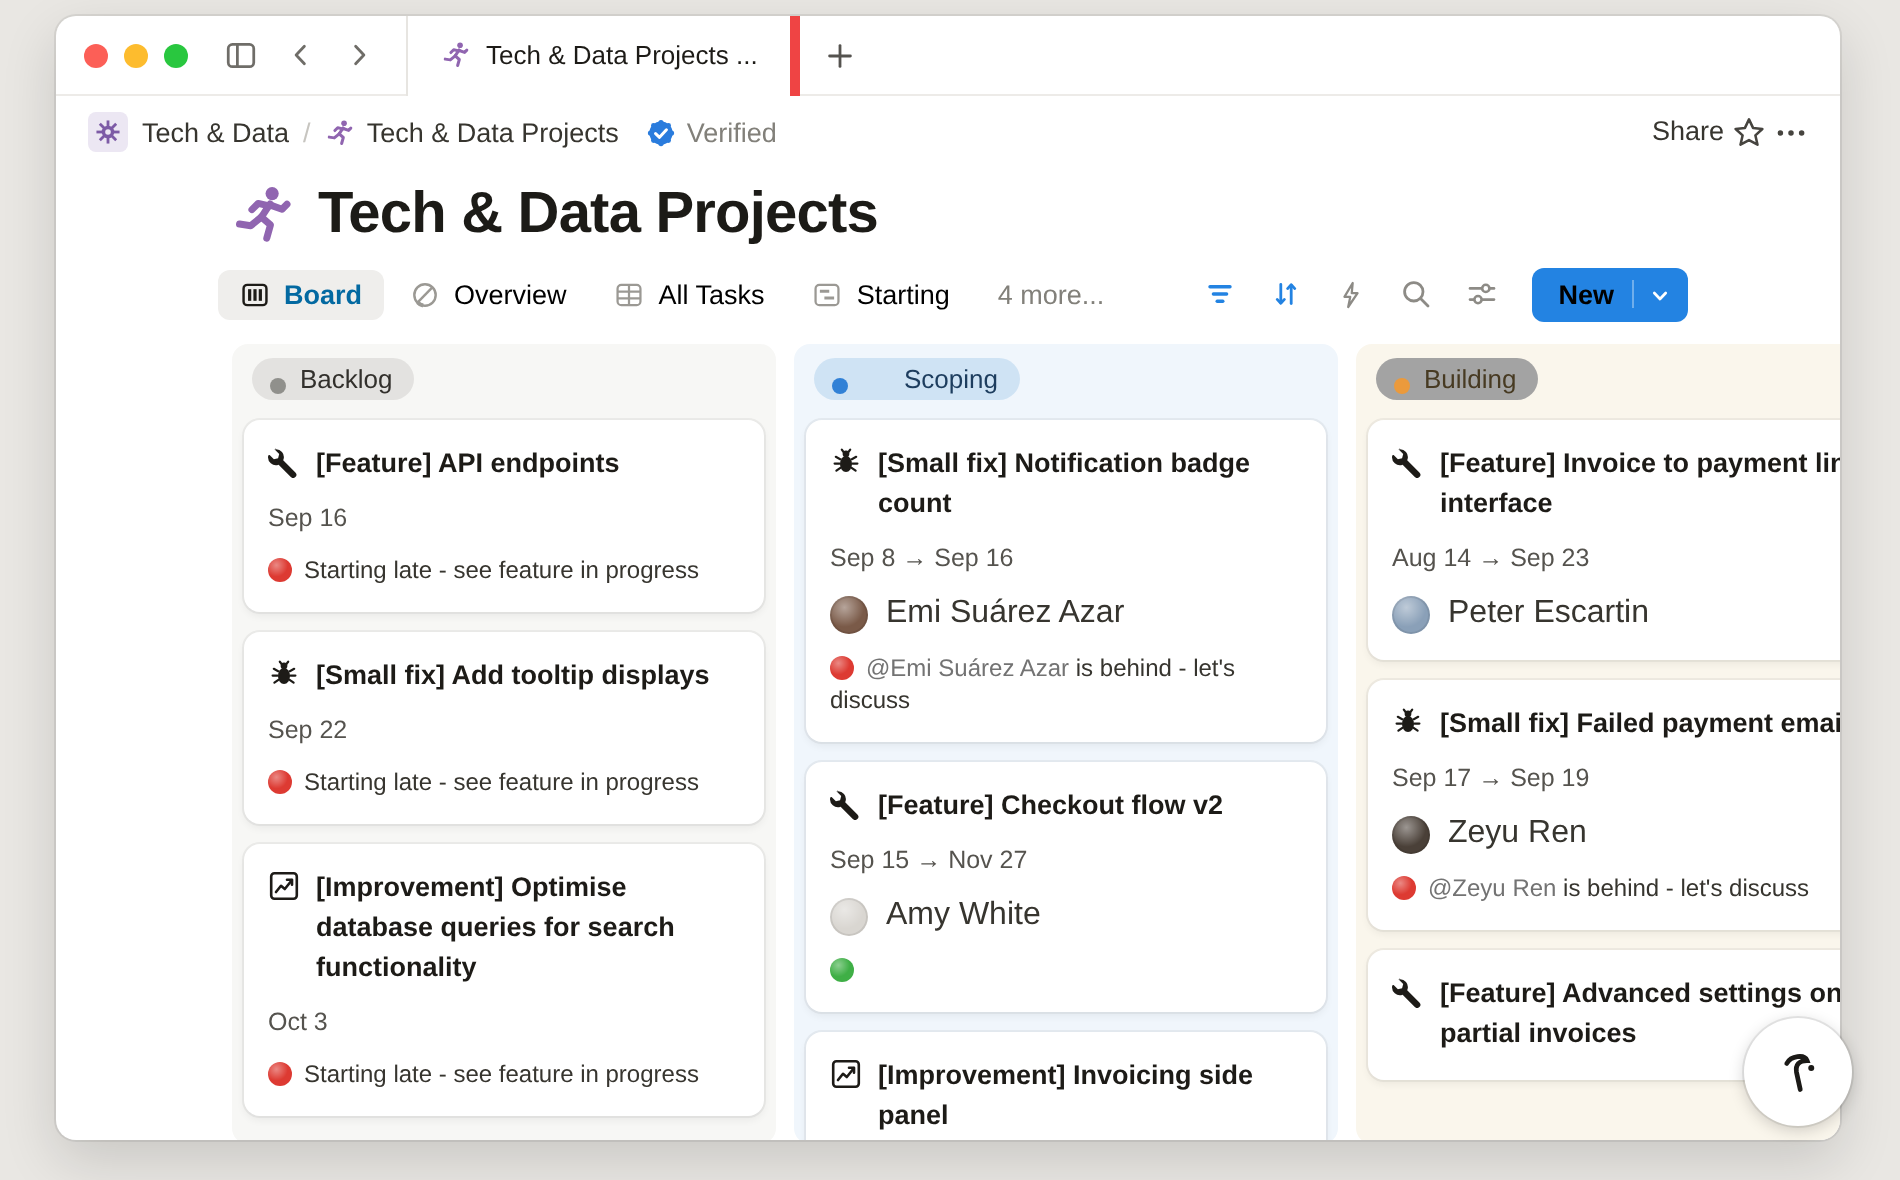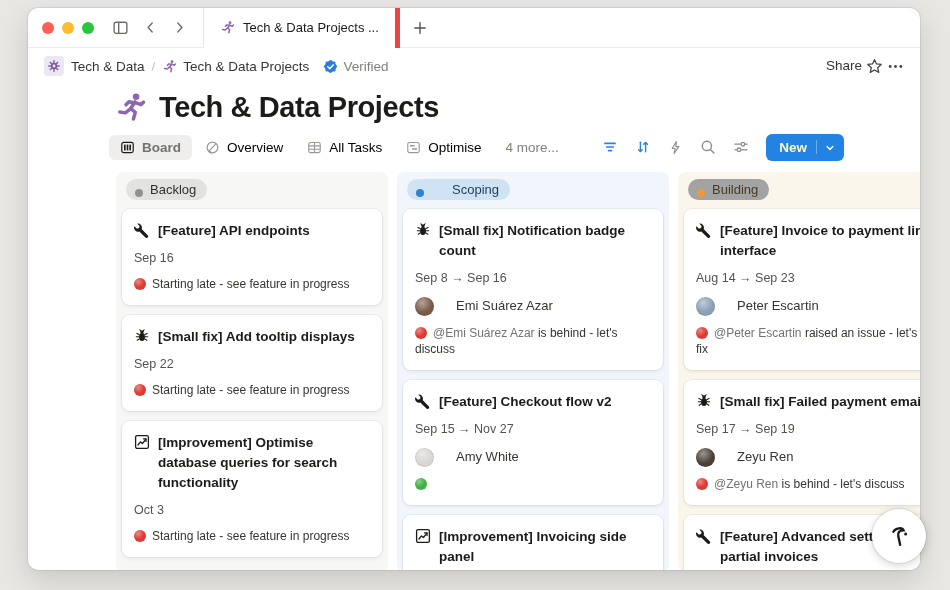--- a/index.html
+++ b/index.html
@@ -36,49 +36,49 @@
   
   .title-row { display:flex; align-items:center; gap:12px; padding-left:86px; margin-top:7px; }
   .title-row h1 { font-size:29px; font-weight:700; color:#1c1b17; letter-spacing:-0.4px; }
 
   
   .views-row { display:flex; align-items:center; margin:6px 0 0 92px; height:34px; }
   .vtab { display:flex; align-items:center; gap:7px; font-size:13.5px; font-weight:500;
     color:#000000; margin-right:24px; cursor:pointer; }
   .vtab .ci { color:#9b9994; display:flex; }
   .vtab.active { background:#efeeec; border-radius:6px; padding:5px 11px; margin-left:-11px;
-    margin-right:13px; color:#737373; font-weight:700;text-align:right; }
+    margin-right:13px; color:#0369a1; font-weight:700;text-align:right; }
   .vtab.active .ci { color:#1d1b17; }
   .vmore { font-size:13.5px; color:#82807a; cursor:pointer; }
   .view-controls { margin-left:auto; margin-right:76px; display:flex; align-items:center; gap:17px; }
   .vc-ic { display:flex; color:#8d8b86; cursor:pointer; }
   .vc-ic.blue { color:#2383e2; }
-  .btn-new { display:flex; align-items:center; background:#2383e2; color:#fef9c3; border:none;
+  .btn-new { display:flex; align-items:center; background:#2383e2; color:#000000; border:none;
     border-radius:6px; font-size:13.5px; font-weight:600; padding:6px 0 6px 13px;
     font-family:inherit; cursor:pointer; }
   .btn-new .chev { display:flex; padding:2px 8px 0 7px; margin-left:9px;
     border-left:1px solid rgba(255,255,255,.35); }
 
   
   .board { display:flex; gap:9px; margin:8px 0 0 88px; height:400px; overflow:hidden; }
   .kcol { width:272px; flex:none; border-radius:8px; }
   .col-head { padding:7px 0 8px 10px; }
   .group-pill { display:inline-flex; align-items:flex-end; gap:7px; border-radius:12px;
     padding:3px 11px 3px 9px; font-size:13px; font-weight:500; cursor:pointer; }
   .group-dot { width:8px; height:8px; border-radius:50%; }
 
   .card { background:#fff; border-radius:8px; margin:0 6px 10px;
     padding:12px 12px 13px;
     box-shadow:0 0 0 1px rgba(15,15,15,.05), 0 2px 4px rgba(15,15,15,.06); cursor:pointer; }
   .card-titlerow { display:flex; gap:8px; }
   .card-titlerow .ci { flex:none; display:flex; color:#1d1b17; padding-top:1px; }
   .card-title { font-size:13.5px; font-weight:600; color:#1d1b17; line-height:20px; }
   .card-date { margin-top:9px; font-size:12.5px; color:#55534e; line-height:17px; }
-  .card-assignee { margin-top:9px; display:flex; align-items:center; gap:22px;
-    font-size:13px; color:#37352f; line-height:20px; }
+  .card-assignee { margin-top:9px; display:flex; align-items:center; gap:9px;
+    font-size:16px; color:#37352f; line-height:20px; }
   .avatar { width:19px; height:19px; border-radius:50%; flex:none;
     box-shadow:inset 0 0 0 1px rgba(0,0,0,.08); }
   .card-status { margin-top:9px; font-size:12px; color:#37352f; line-height:16px; }
   .status-dot { display:inline-block; width:12px; height:12px; border-radius:50%;
     margin-right:6px; vertical-align:-2px; }
   .mention { color:#737373; }
 
   
   .cursor-badge { position:absolute; left:872px; top:509px; width:54px; height:54px;
     border-radius:50%; background:#fff; box-shadow:0 0 0 1px rgba(0,0,0,.08), 0 2px 8px rgba(0,0,0,.18);
@@ -238,21 +238,21 @@
       <span>All Tasks</span>
     </span>
     <span class="vtab">
       <span class="ci">
           <svg width="15" height="15" viewBox="0 0 16 16" fill="none" stroke="currentColor" stroke-width="1.2">
             <rect x="1.9" y="2.6" width="12.2" height="10.8" rx="2"></rect>
             <line x1="4.2" y1="6" x2="9.2" y2="6" stroke-width="1.6"></line>
             <line x1="6.6" y1="9.6" x2="11.8" y2="9.6" stroke-width="1.6"></line>
           </svg>
         </span>
-      <span>Optimise</span>
+      <span>Starting</span>
     </span>
     <span class="vmore">4 more...</span>
 
     <div class="view-controls">
       <span class="vc-ic blue">
           <svg width="16" height="16" viewBox="0 0 16 16" stroke="currentColor" stroke-width="1.7" stroke-linecap="round">
             <line x1="3" y1="4.4" x2="13" y2="4.4"></line>
             <line x1="4.7" y1="8" x2="11.3" y2="8"></line>
             <line x1="6.6" y1="11.6" x2="9.4" y2="11.6"></line>
           </svg>
@@ -424,21 +424,20 @@
                 <path d="M3.1 1.7a3.95 3.95 0 0 1 4.5 5.4l6.1 6.1a1.6 1.6 0 0 1-2.3 2.3L5.3 9.4a3.95 3.95 0 0 1-5.2-4.5c.08-.38.56-.5.84-.22l2 2 2.1-.56.56-2.1-2-2c-.28-.28-.16-.76.5-.74z"></path>
               </svg>
             </span>
             <div class="card-title">[Feature] Invoice to payment link interface</div>
           </div>
           <div class="card-date">Aug 14 → Sep 23</div>
           <div class="card-assignee">
             <span class="avatar" style="background: radial-gradient(circle at 38% 30%, rgba(255, 255, 255, 0.45), rgba(255, 255, 255, 0) 55%), rgb(138, 160, 184);"></span>
             <span>Peter Escartin</span>
           </div>
-          <div class="card-status"><span class="status-dot" style="background: radial-gradient(circle at 35% 30%, rgba(255, 255, 255, 0.4), rgba(255, 255, 255, 0) 50%), rgb(221, 58, 50);"></span><span class="mention">@Peter Escartin </span><span>raised an issue - let's fix</span></div>
         </article>
         <article class="card">
           <div class="card-titlerow">
             <span class="ci">
               <svg width="16" height="16" viewBox="0 0 16 16">
                 <g stroke="#1d1b17" stroke-width="1.1" stroke-linecap="round" fill="none">
                   <path d="M5.1 6.6 2.9 5.4"></path>
                   <path d="M4.8 8.8H2.3"></path>
                   <path d="M5.2 10.9 3.2 12.3"></path>
                   <path d="M10.9 6.6 13.1 5.4"></path>

